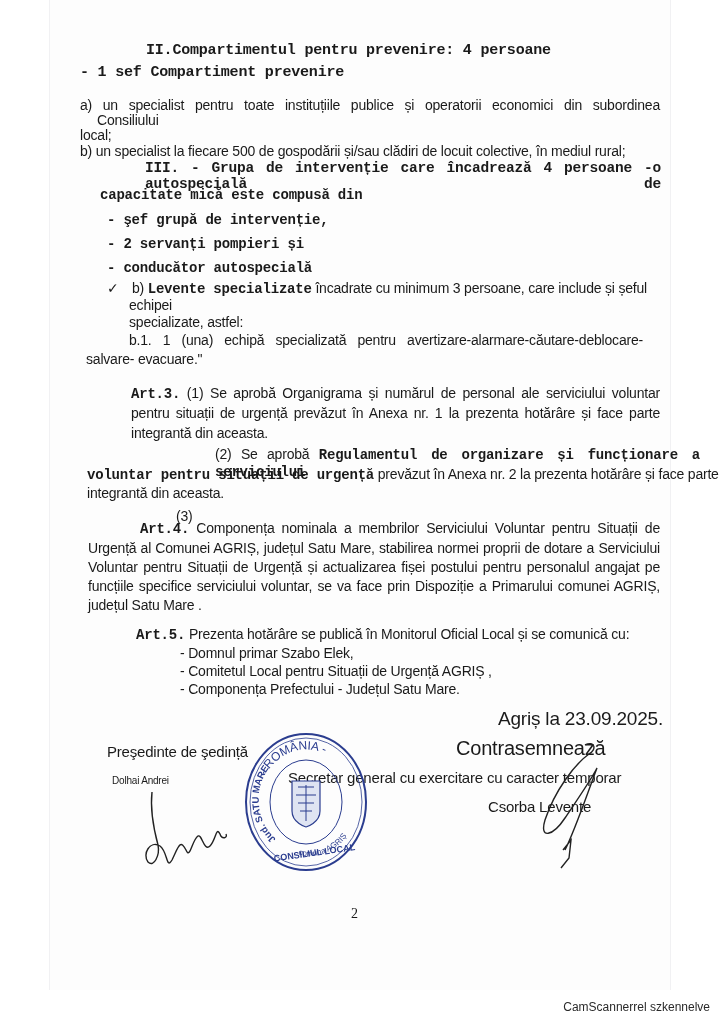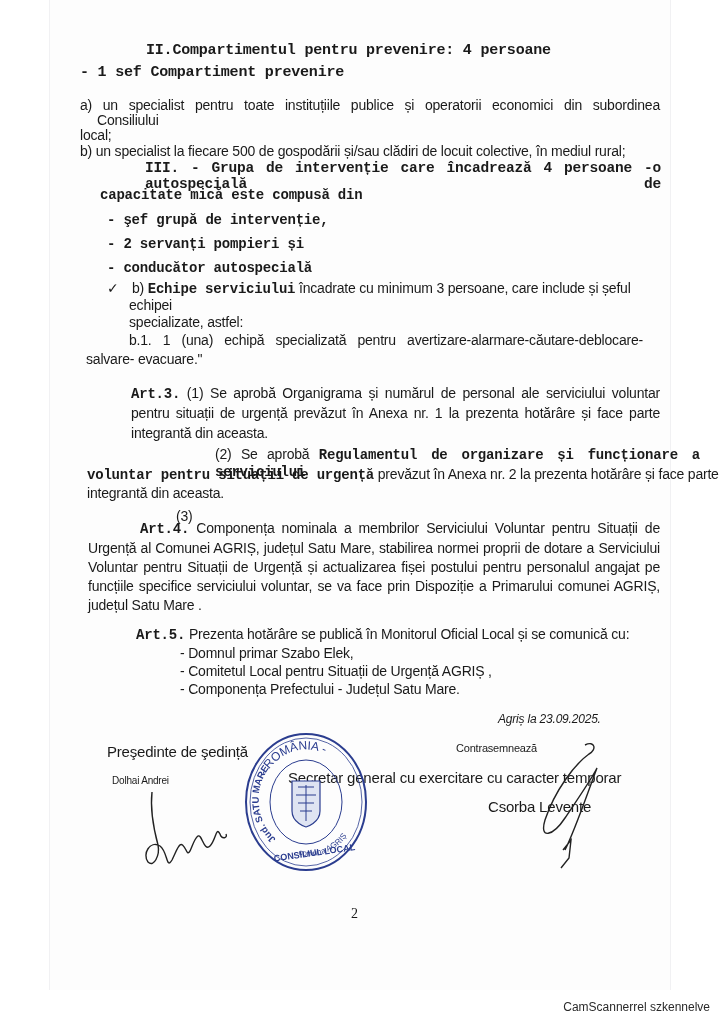--- a/index.html
+++ b/index.html
@@ -36,21 +36,21 @@
 
 <div class="t b just" style="left:145px;top:160px;width:516px;font-size:14.5px;">III.   - Grupa  de  intervenție  care  încadrează  4  persoane   -o  autospecială  de</div>
 <div class="t b" style="left:100px;top:187px;">capacitate mică este compusă din</div>
 <div class="t b" style="left:107px;top:212px;">- şef grupă de intervenție,</div>
 <div class="t b" style="left:107px;top:236px;">- 2 servanți pompieri și</div>
 <div class="t b" style="left:107px;top:260px;">- conducător autospecială</div>
 
 <div class="t" style="left:107px;top:280px;">
   <span class="check">✓</span>
   <span style="display:inline-block;width:6px;"></span>
-  <span>b) </span><span class="b">Echipe serviciului</span><span> încadrate cu minimum 3 persoane, care include și șeful</span>
+  <span>b) </span><span class="b">Levente specializate</span><span> încadrate cu minimum 3 persoane, care include și șeful</span>
 </div>
 <div class="t" style="left:129px;top:297px;">echipei</div>
 <div class="t" style="left:129px;top:314px;">specializate, astfel:</div>
 <div class="t just" style="left:129px;top:332px;width:514px;">b.1.  1  (una)  echipă  specializată  pentru   avertizare-alarmare-căutare-deblocare-</div>
 <div class="t" style="left:86px;top:351px;">salvare-  evacuare."</div>
 
 <div class="t just" style="left:131px;top:385px;width:529px;">
   <span class="b">Art.3.</span><span> (1) Se aprobă Organigrama și numărul de personal ale serviciului voluntar</span>
 </div>
 <div class="t just" style="left:131px;top:405px;width:529px;">pentru situații de urgență prevăzut în Anexa nr. 1 la prezenta hotărâre și face parte</div>
@@ -72,25 +72,25 @@
 <div class="t just" style="left:88px;top:578px;width:572px;">funcțiile specifice serviciului voluntar, se va face prin Dispoziție a Primarului comunei AGRIȘ,</div>
 <div class="t" style="left:88px;top:597px;">județul Satu Mare .</div>
 
 <div class="t" style="left:136px;top:626px;">
   <span class="b">Art.5.</span><span> Prezenta hotărâre se publică în Monitorul  Oficial   Local și se comunică cu:</span>
 </div>
 <div class="t" style="left:180px;top:645px;">- Domnul   primar  Szabo Elek,</div>
 <div class="t" style="left:180px;top:663px;">- Comitetul Local pentru Situații de Urgență  AGRIȘ ,</div>
 <div class="t" style="left:180px;top:681px;">- Componența Prefectului - Județul Satu Mare.</div>
 
-<div class="t" style="left:498px;top:711px;font-size:12px;font-style:italic;">Agriș la 23.09.2025.</div>
+<div class="t" style="left:498px;top:711px;font-size:19px;">Agriș la 23.09.2025.</div>
 
 <div class="t" style="left:107px;top:744px;font-size:15px;">Preşedinte de şedință</div>
 <div class="t" style="left:112px;top:773px;font-size:10px;">Dolhai Andrei</div>
-<div class="t" style="left:456px;top:740px;font-size:11px;">Contrasemnează</div>
+<div class="t" style="left:456px;top:740px;font-size:20px;">Contrasemnează</div>
 <div class="t" style="left:288px;top:770px;font-size:15px;">Secretar general cu exercitare cu caracter temporar</div>
 <div class="t" style="left:488px;top:799px;font-size:15px;">Csorba Levente</div>
 
 <svg style="position:absolute;left:130px;top:790px;" width="120" height="90" viewBox="0 0 120 90">
   <path d="M22 2 C 20 20, 24 40, 28 55 C 30 65, 24 78, 18 72 C 12 64, 20 50, 30 56 C 38 62, 36 80, 42 70 C 48 58, 50 48, 56 60 C 60 70, 62 50, 68 46 C 72 44, 74 62, 80 56 C 86 50, 86 36, 90 44 C 92 50, 98 48, 96 44" fill="none" stroke="#222" stroke-width="1.4"></path>
 </svg>
 <svg style="position:absolute;left:525px;top:740px;" width="100" height="140" viewBox="0 0 100 140">
   <path d="M60 5 C 70 0, 72 10, 64 14 C 50 24, 30 50, 20 80 C 14 100, 28 96, 40 78 C 52 60, 66 40, 72 28 C 60 60, 50 90, 40 110 M 38 110 L 46 100 L 44 118 L 36 128" fill="none" stroke="#222" stroke-width="1.4"></path>
 </svg>
 

